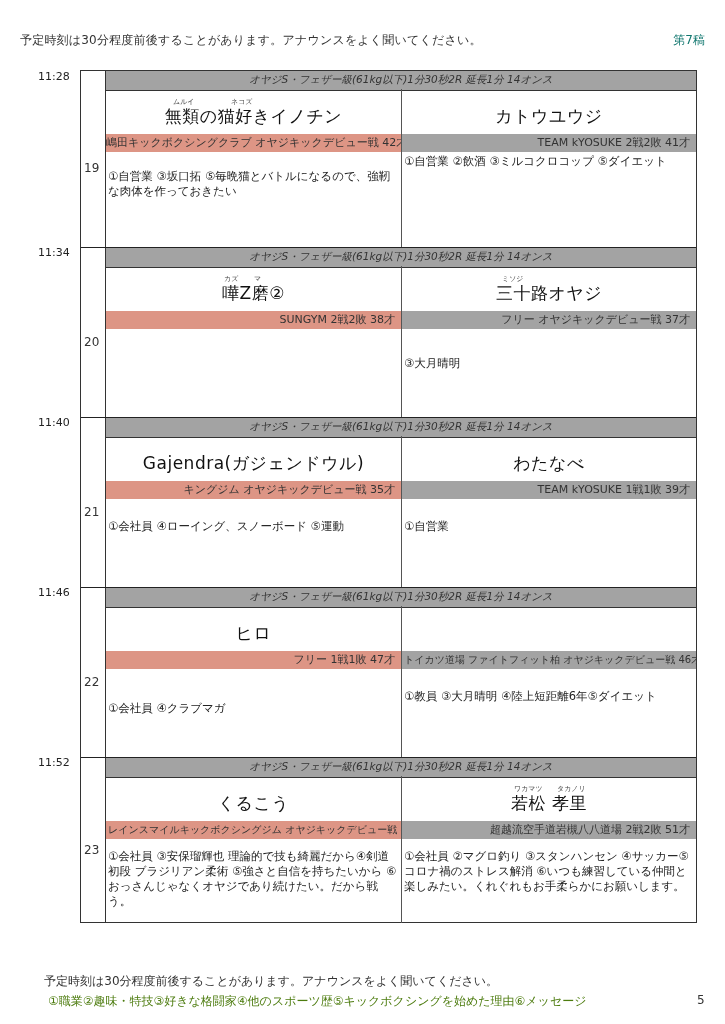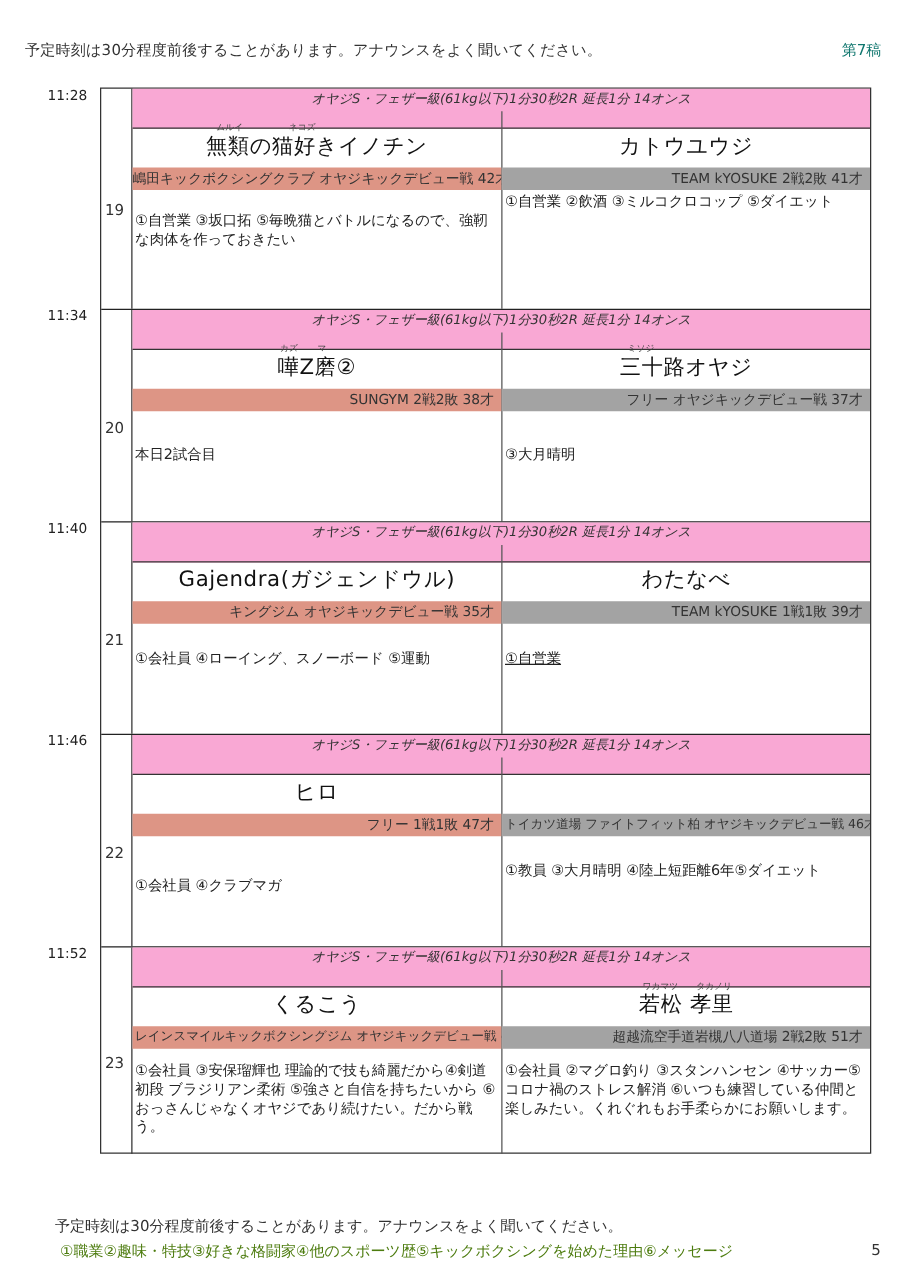--- a/index.html
+++ b/index.html
@@ -16,21 +16,21 @@
     border:1.5px solid #333; border-top:1px solid #333; box-sizing:border-box;
   }
   .bout { position:absolute; left:0; width:100%; box-sizing:border-box; border-top:1.5px solid #222; }
   .bout:first-child { border-top:none; }
   .num-col {
     position:absolute; left:0; top:0; bottom:0; width:25px; border-right:1.5px solid #333;
     box-sizing:border-box;
   }
   .bout-num { position:absolute; left:3px; font-size:12px; color:#333; }
   .rule {
-    position:absolute; left:25px; right:0; top:0; height:32px; background:#f9a8d4;
+    position:absolute; left:25px; right:0; top:0; height:20px; background:#a3a3a3;
     border-bottom:1px solid #333; box-sizing:border-box;
     text-align:center; font-size:10.5px; font-style:italic; line-height:17px; color:#333;
   }
   .side { position:absolute; top:18px; bottom:0; box-sizing:border-box; }
   .side.red { left:25px; width:296px; border-right:1.5px solid #555; }
   .side.blue { left:321px; right:0; }
   .name-wrap { position:absolute; top:0; left:0; right:0; height:45px; text-align:center; }
   .ruby { position:absolute; top:8px; left:0; right:0; font-size:7px; color:#444; height:10px; }
   .ruby span { position:absolute; }
   .fname { position:absolute; left:0; right:0; top:16px; font-size:17px; color:#111; letter-spacing:0.5px; }
@@ -96,21 +96,20 @@
     <div class="rule">オヤジS・フェザー級(61kg以下)1分30秒2R  延長1分  14オンス</div>
     <div class="side red">
       <div class="name-wrap">
         <div class="ruby">
             <span style="left: 118px;">カズ</span>
             <span style="left: 148px;">マ</span>
           </div>
         <div class="fname">嘩Z磨②</div>
       </div>
       <div class="band">SUNGYM  2戦2敗  38才</div>
-      <div class="profile" style="top: 90px;">本日2試合目</div>
     </div>
     <div class="side blue">
       <div class="name-wrap">
         <div class="ruby">
             <span style="left: 100px;">ミソジ</span>
           </div>
         <div class="fname">三十路オヤジ</div>
       </div>
       <div class="band">フリー  オヤジキックデビュー戦  37才</div>
       <div class="profile" style="top: 90px;">③大月晴明</div>
@@ -128,21 +127,21 @@
       </div>
       <div class="band">キングジム  オヤジキックデビュー戦  35才</div>
       <div class="profile" style="top: 83px;">①会社員  ④ローイング、スノーボード  ⑤運動</div>
     </div>
     <div class="side blue">
       <div class="name-wrap">
         <div class="ruby"></div>
         <div class="fname">わたなべ</div>
       </div>
       <div class="band">TEAM  kYOSUKE  1戦1敗  39才</div>
-      <div class="profile" style="top: 83px; text-decoration: underline;">①自営業</div>
+      <div class="profile" style="top: 83px;">①自営業</div>
     </div>
   </div>
     <div class="bout" style="top: 516px; height: 170px;">
     <div class="num-col">
       <span class="bout-num" style="top: 87px;">22</span>
     </div>
     <div class="rule">オヤジS・フェザー級(61kg以下)1分30秒2R  延長1分  14オンス</div>
     <div class="side red">
       <div class="name-wrap">
         <div class="ruby"></div>

